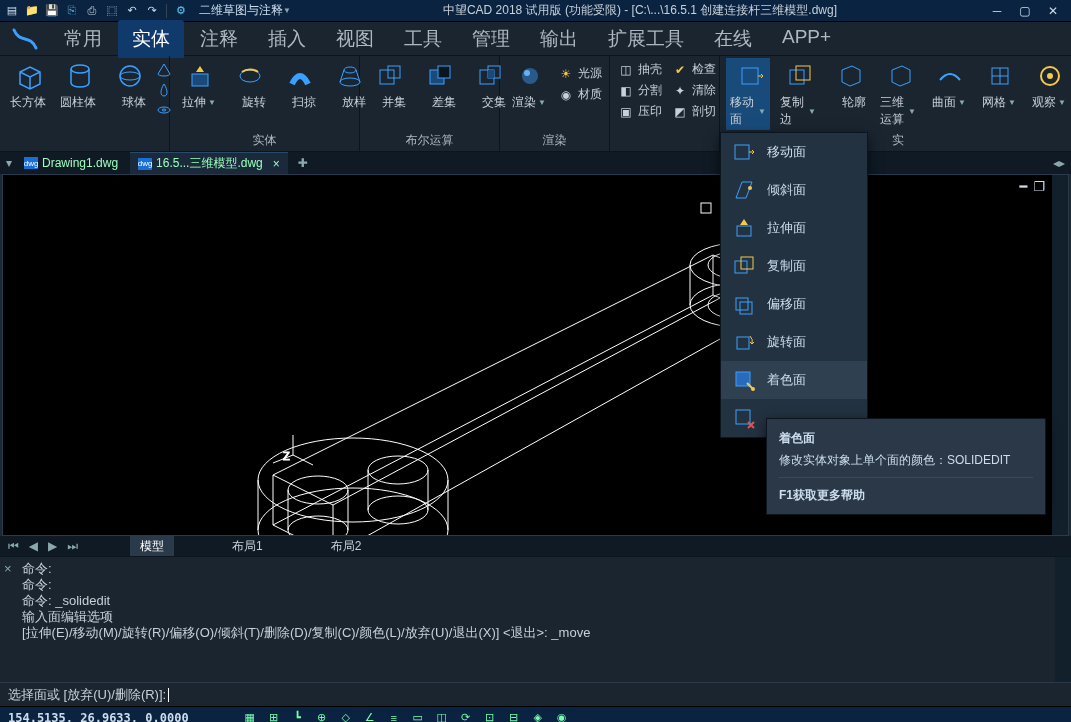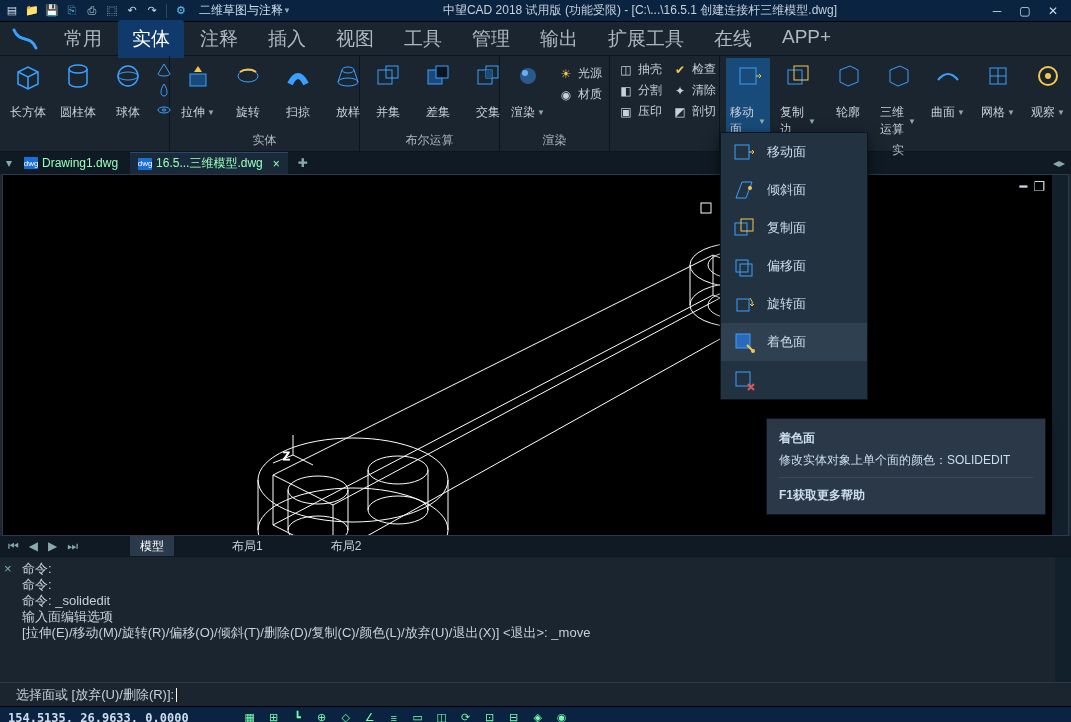--- a/index.html
+++ b/index.html
@@ -13,41 +13,41 @@
 .win-btn { width:28px; height:20px; display:flex; align-items:center; justify-content:center; color:#cde; font-size:12px; }
 .logo-row { height:34px; display:flex; align-items:center; background:#1a2530; border-bottom:1px solid #0a1520; }
 .logo { width:50px; display:flex; align-items:center; justify-content:center; }
 .tabs { display:flex; gap:2px; }
 .tab { padding:6px 14px; color:#aeb8c2; font-size:19px; border-radius:3px 3px 0 0; }
 .tab.active { background:#0f3a6b; color:#fff; }
 .ribbon { height:96px; background:#1a2530; display:flex; border-bottom:1px solid #0a1520; }
 .panel { display:flex; flex-direction:column; border-right:1px solid #0a1520; padding:2px 6px 0 6px; }
 .panel-body { flex:1; display:flex; align-items:flex-start; gap:6px; }
 .panel-label { text-align:center; font-size:12px; color:#aeb8c2; padding:2px 0; }
-.big-btn { display:flex; flex-direction:column; align-items:center; gap:12px; padding:2px 4px; min-width:44px; }
+.big-btn { display:flex; flex-direction:column; align-items:flex-end; gap:2px; padding:2px 4px; min-width:44px; }
 .big-btn .ic { width:32px; height:32px; display:flex; align-items:center; justify-content:center; }
 .big-btn .lbl { font-size:12px; color:#c8d0d8; }
 .dd-arrow { font-size:8px; color:#8aa; }
 .vstack { display:flex; flex-direction:column; gap:2px; }
 .small-row { display:flex; align-items:center; gap:4px; font-size:12px; color:#c8d0d8; padding:1px 2px; white-space:nowrap; }
 .small-ic { width:16px; height:16px; display:flex; align-items:center; justify-content:center; }
 .doc-tabs { height:22px; background:#0f1a24; display:flex; align-items:center; padding:0 6px; gap:4px; }
 .doc-tab { display:flex; align-items:center; gap:4px; padding:2px 8px; font-family:"Consolas",monospace; font-size:12px; color:#9fb; }
 .doc-tab.active { background:#1a2a3a; border-top:1px solid #2a4a6a; }
 .doc-tab .dwg-ic { width:14px; height:12px; background:#1a6fd6; color:#fff; font-size:8px; display:flex; align-items:center; justify-content:center; }
 .canvas-area { position:relative; height:362px; background:#000; border:1px solid #2a3a4a; margin:0 2px; }
 .viewport-ctrl { position:absolute; top:4px; right:6px; display:flex; gap:6px; color:#cde; font-size:13px; }
 .wireframe { position:absolute; left:150px; top:20px; }
 .model-tabs { height:20px; background:#0f1a24; display:flex; align-items:center; padding:0 4px; gap:2px; font-size:12px; }
 .mt-nav { color:#8aa; padding:0 4px; }
 .mt-tab { padding:18px 10px; color:#c8d0d8;margin-left:46px; }
 .mt-tab.active { background:#2a3a4a; color:#fff; }
 .cmd-area { height:126px; background:#1a2530; font-family:"NSimSun","Consolas",monospace; font-size:13px; color:#c8d0d8; padding:4px 8px; line-height:16px; overflow:hidden; border-top:1px solid #0a1520; position:relative; }
 .cmd-scroll { position:absolute; right:0; top:0; width:16px; height:100%; background:#12202c; }
-.cmd-input-row { height:24px; background:#1a2530; border-top:1px solid #2a3a4a; display:flex; align-items:center; padding:0 16px; font-family:"NSimSun",monospace; font-size:13px; }
+.cmd-input-row { height:24px; background:#1a2530; border-top:1px solid #2a3a4a; display:flex; align-items:center; padding:0 8px; font-family:"NSimSun",monospace; font-size:13px; }
 .cursor { width:1px; height:14px; background:#fff; margin-left:2px; }
 .statusbar { height:22px; background:#0a2340; display:flex; align-items:center; padding:0 8px; gap:6px; font-size:12px; color:#cde; border-top:1px solid #000; }
 .st-ic { width:18px; height:18px; display:flex; align-items:center; justify-content:center; color:#7fa; font-size:11px; }
 .dropdown-menu { position:absolute; left:720px; top:132px; width:148px; background:#233240; border:1px solid #0a1520; box-shadow:0 4px 12px rgba(0,0,0,.6); z-index:100; }
 .dm-item { height:38px; display:flex; align-items:center; gap:10px; padding:0 10px; color:#cde; font-size:13px; }
 .dm-item:hover, .dm-item.hovered { background:#2f4050; }
 .dm-ic { width:26px; height:26px; display:flex; align-items:center; justify-content:center; }
 .tooltip { position:absolute; left:766px; top:418px; width:280px; background:#2a3847; border:1px solid #0a1520; box-shadow:0 4px 12px rgba(0,0,0,.6); padding:10px 12px; z-index:101; font-size:12px; color:#cde; line-height:18px; }
 .tooltip .tt-title { font-weight:bold; margin-bottom:4px; }
 .tooltip hr { border:none; border-top:1px solid #3a4a58; margin:8px 0; }
@@ -495,20 +495,29 @@
         <svg width="24" height="24">
           <path d="M4 20 L10 4 L20 4 L14 20 Z" stroke="#3aa0ff" fill="none"></path>
           <circle cx="18" cy="10" r="2" fill="#f5c84b"></circle>
         </svg>
       </span>
       <span>倾斜面</span>
     </div>
   <div class="dm-item">
       <span class="dm-ic">
         <svg width="24" height="24">
+          <rect x="5" y="10" width="14" height="10" stroke="#3aa0ff" fill="none"></rect>
+          <path d="M12 3 L8 9 L16 9 Z" fill="#f5c84b"></path>
+        </svg>
+      </span>
+      <span>拉伸面</span>
+    </div>
+  <div class="dm-item">
+      <span class="dm-ic">
+        <svg width="24" height="24">
           <rect x="3" y="7" width="12" height="12" stroke="#3aa0ff" fill="none"></rect>
           <rect x="9" y="3" width="12" height="12" stroke="#f5c84b" fill="none"></rect>
         </svg>
       </span>
       <span>复制面</span>
     </div>
   <div class="dm-item">
       <span class="dm-ic">
         <svg width="24" height="24">
           <rect x="4" y="6" width="12" height="12" stroke="#3aa0ff" fill="none"></rect>

